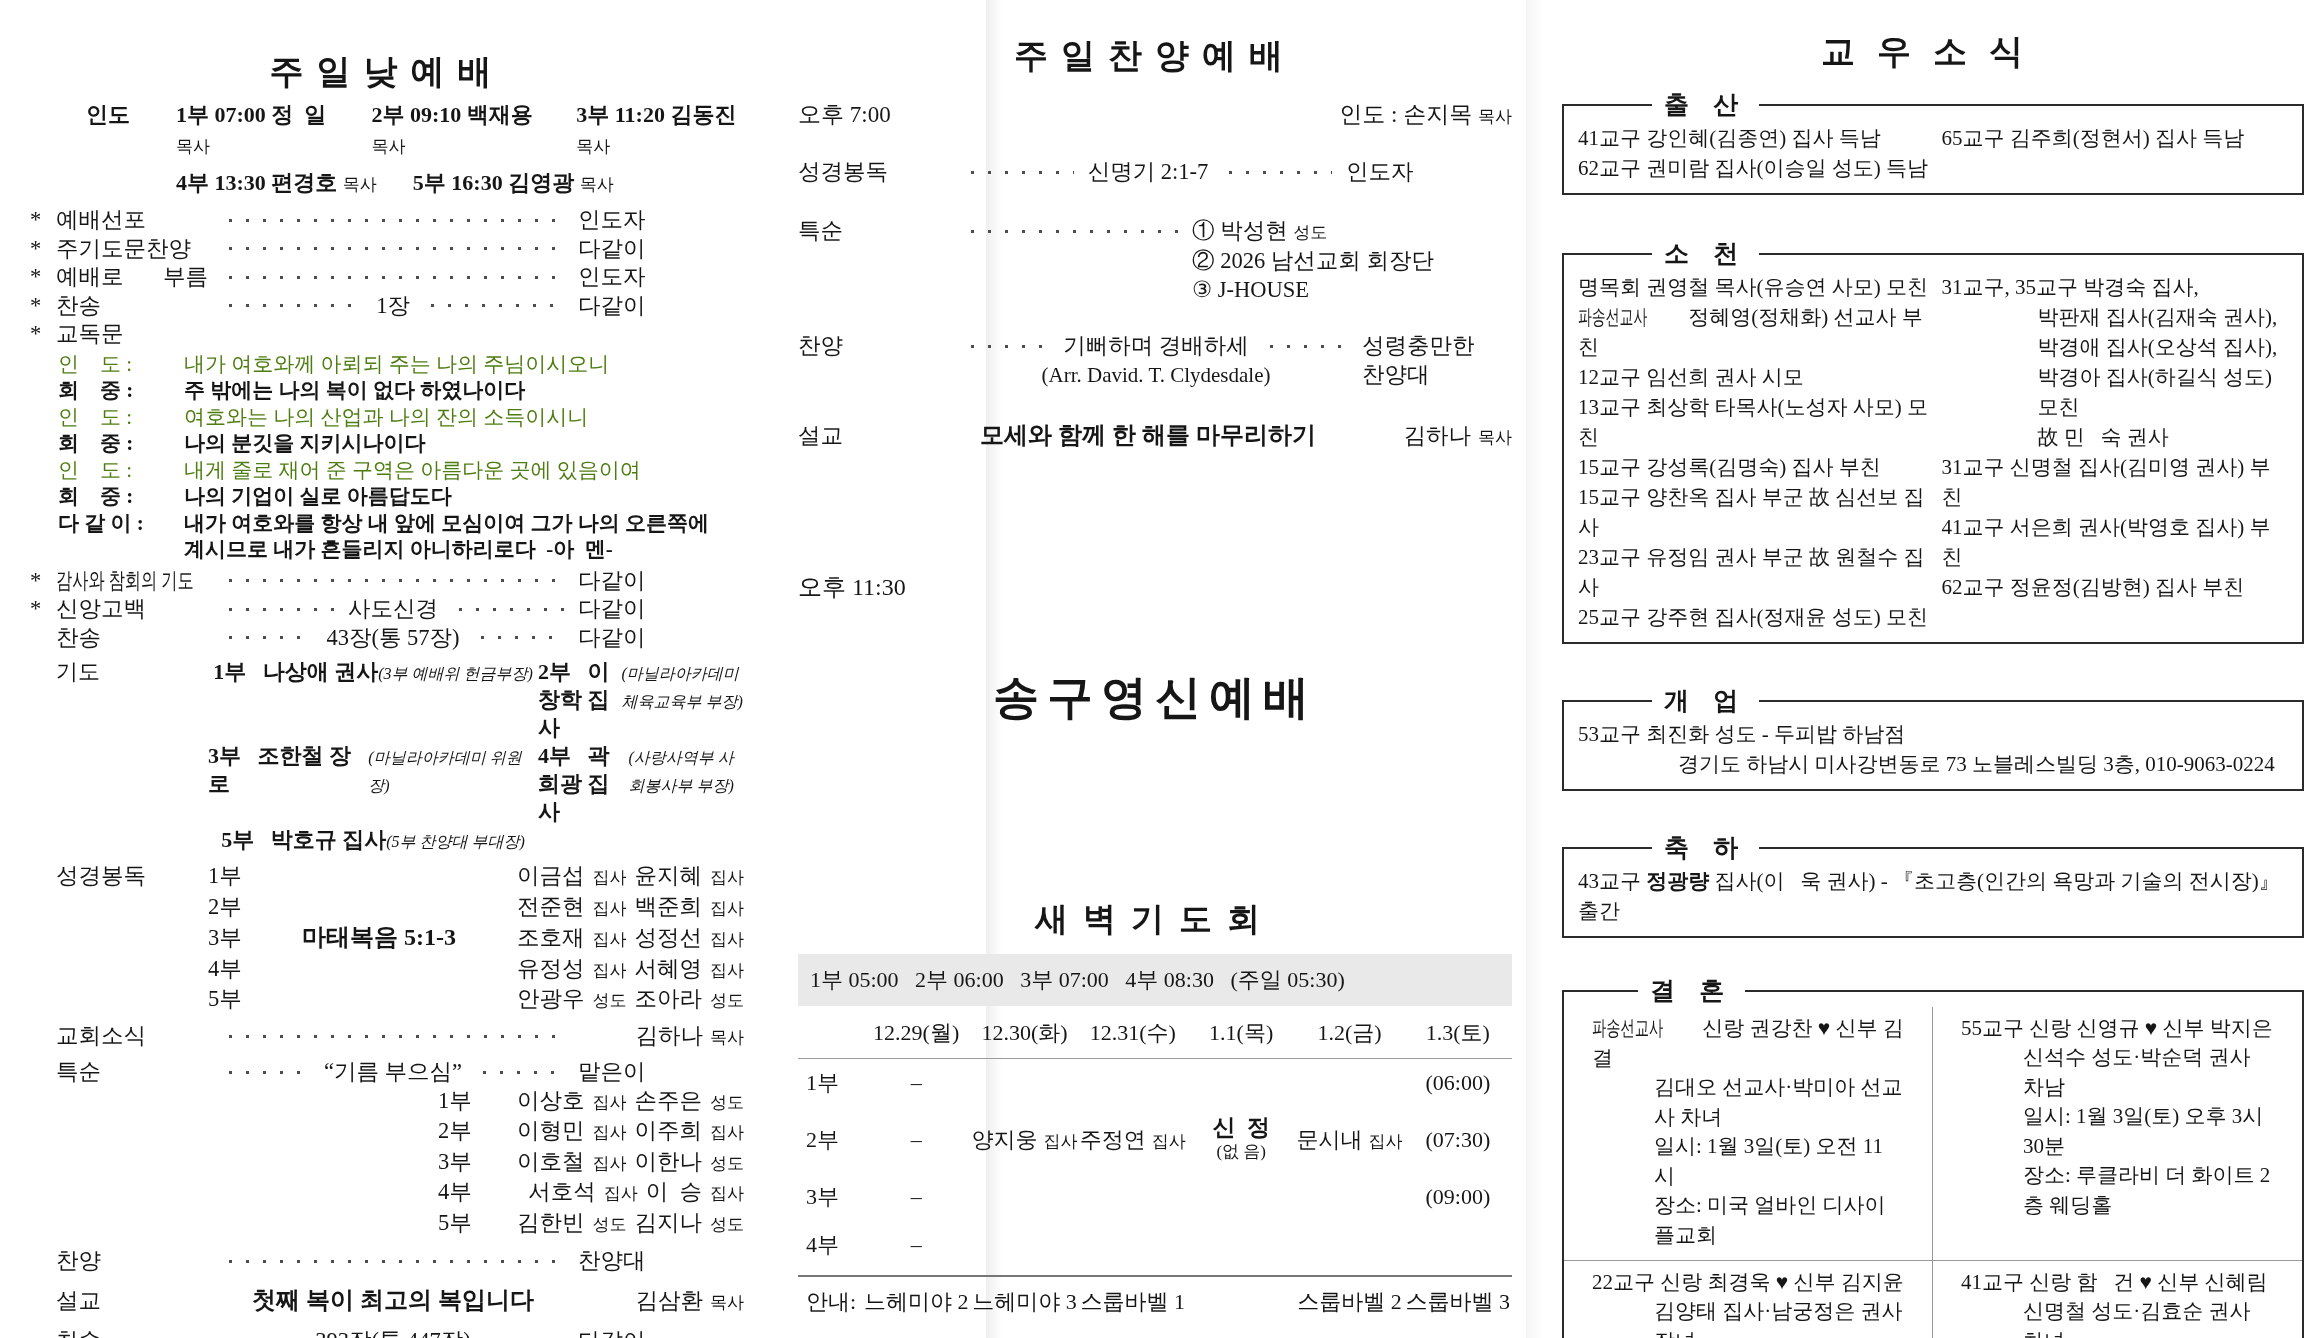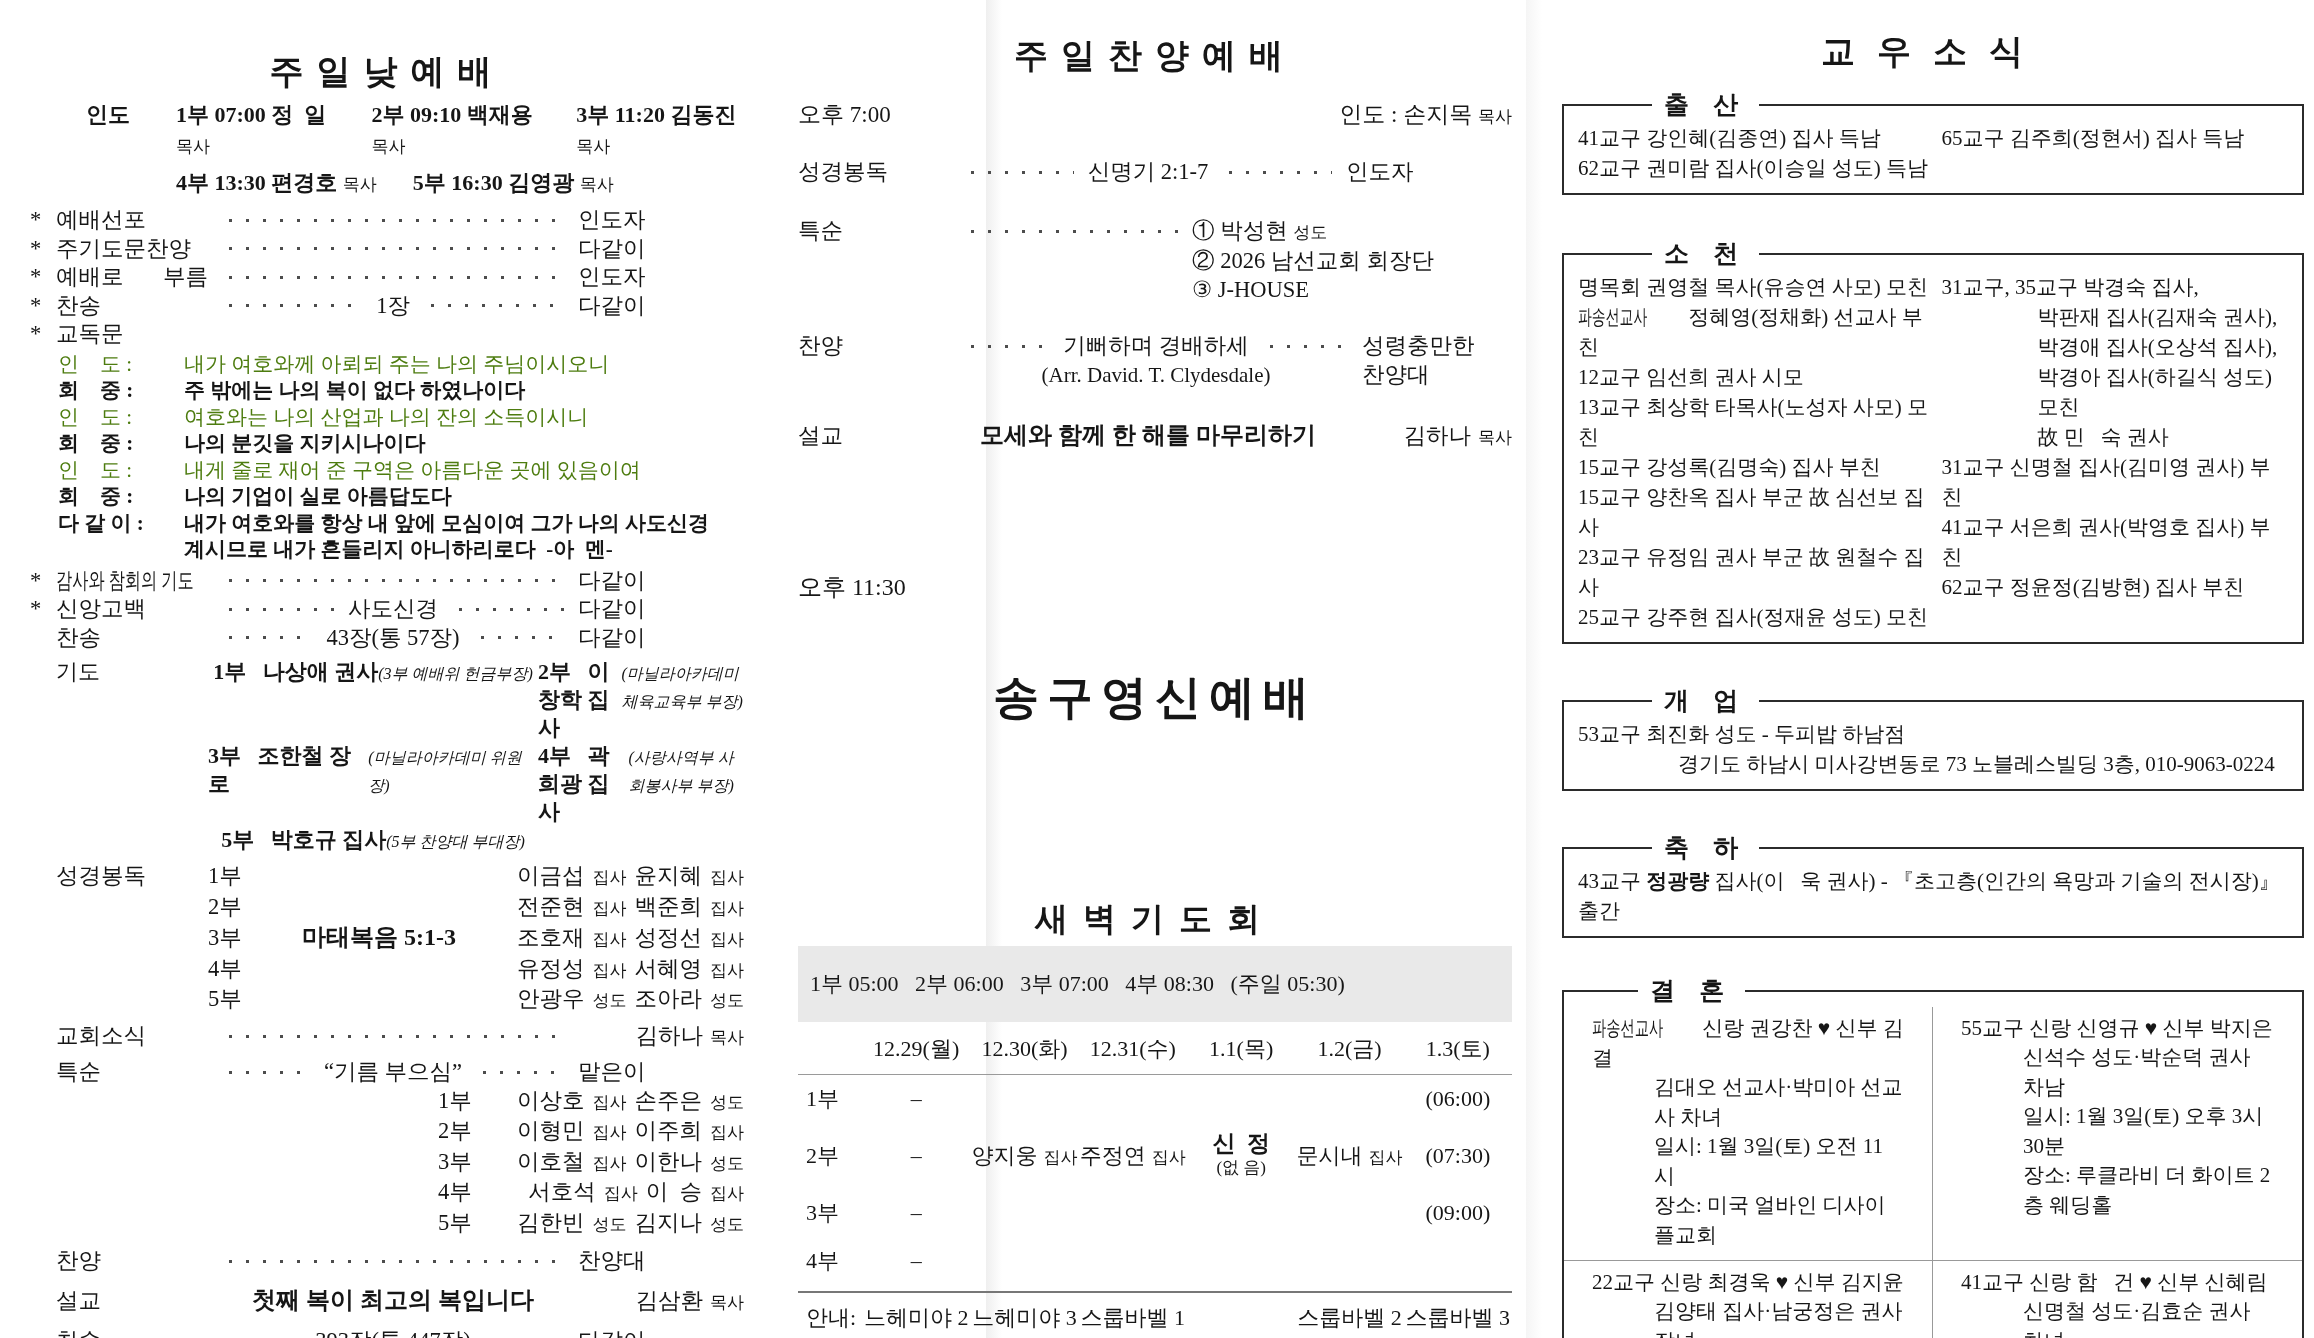--- a/index.html
+++ b/index.html
@@ -50,21 +50,21 @@
   .prow .pn{font-weight:600;}
   
   .srow{display:flex;align-items:baseline;line-height:28.5px;font-size:22.5px;}
   .part{width:56px;flex:none;}
   .names{display:flex;gap:8px;align-items:baseline;justify-content:flex-end;min-width:250px;flex:none;}
   .mid{flex:1 1 auto;text-align:center;}
   
   .trow{display:flex;justify-content:space-between;font-size:23px;line-height:30px;margin-top:22px;}
   .nye{text-align:center;font-weight:700;font-size:46px;letter-spacing:8px;margin-top:64px;}
   .dawn-title{text-align:center;font-weight:700;font-size:33px;letter-spacing:15px;margin-top:168px;}
-  .dawn-band{background:#e9e9e9;margin-top:4px;padding:24px 12px;font-size:22px;line-height:28px;}
+  .dawn-band{background:#e9e9e9;margin-top:12px;padding:12px 12px;font-size:22px;line-height:28px;}
   .dgrid{display:grid;grid-template-columns:64px repeat(6,1fr);align-items:center;text-align:center;font-size:22px;}
   .dgrid .c-part{text-align:left;padding-left:8px;}
   .dhead{padding:12px 0 10px;}
   .dline{border-top:1.5px solid #9a9a9a;}
   .dline2{border-top:2px solid #777;margin-top:6px;}
   .drow{padding:9px 0;}
   .cell2{display:flex;flex-direction:column;align-items:center;line-height:24px;}
   .cell2 .big{font-size:23px;font-weight:600;}
   .gname{display:inline-flex;gap:6px;align-items:baseline;justify-content:center;}
   .guide{padding:10px 0 0;}
@@ -159,21 +159,21 @@
       <div class="rline lead-line">
           <span class="rwho" data-bind="p1.reading.4.who">인    도 :</span>
           <span data-bind="p1.reading.4.text">내게 줄로 재어 준 구역은 아름다운 곳에 있음이여</span>
         </div>
       <div class="rline cong-line">
           <span class="rwho" data-bind="p1.reading.5.who">회    중 :</span>
           <span data-bind="p1.reading.5.text">나의 기업이 실로 아름답도다</span>
         </div>
       <div class="rline cong-line">
           <span class="rwho" data-bind="p1.reading.6.who">다 같 이 :</span>
-          <span data-bind="p1.reading.6.text">내가 여호와를 항상 내 앞에 모심이여 그가 나의 사도신경</span>
+          <span data-bind="p1.reading.6.text">내가 여호와를 항상 내 앞에 모심이여 그가 나의 오른쪽에</span>
         </div>
       <div class="rcont" data-bind="p1.reading.6.text2">계시므로 내가 흔들리지 아니하리로다  -아  멘-</div>
     </div>
 
     <div class="row">
       <span class="star" data-bind="p1.thanks.star">*</span>
       <span class="lbl" style="text-align:left;text-align-last:auto;"><span class="squishin" data-bind="p1.thanks.label">감사와 참회의 기도</span></span>
       <span class="dots"></span>
       <span class="rt" data-bind="p1.thanks.right">다같이</span>
     </div>

